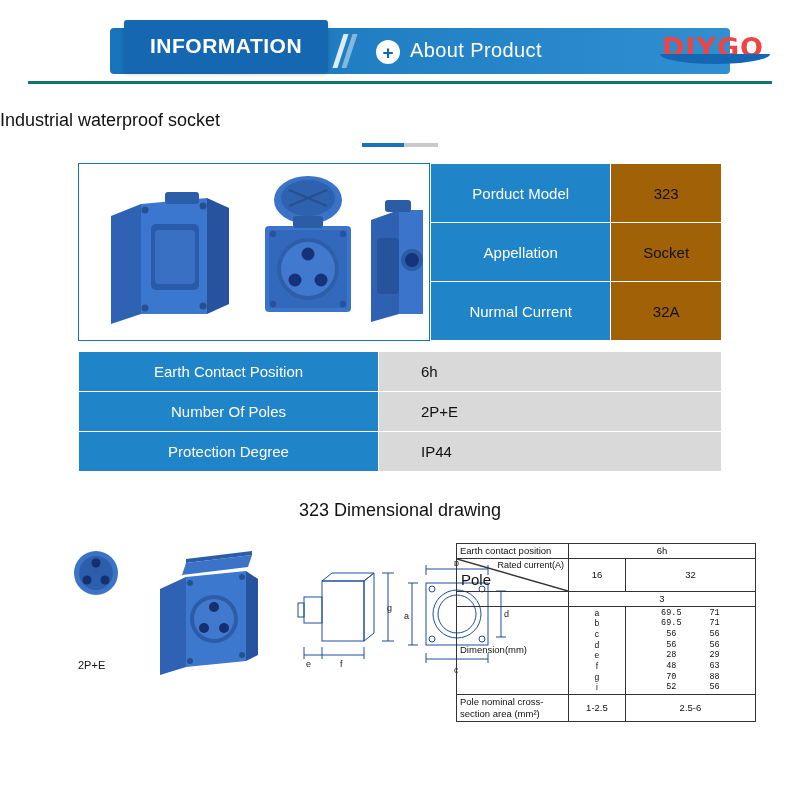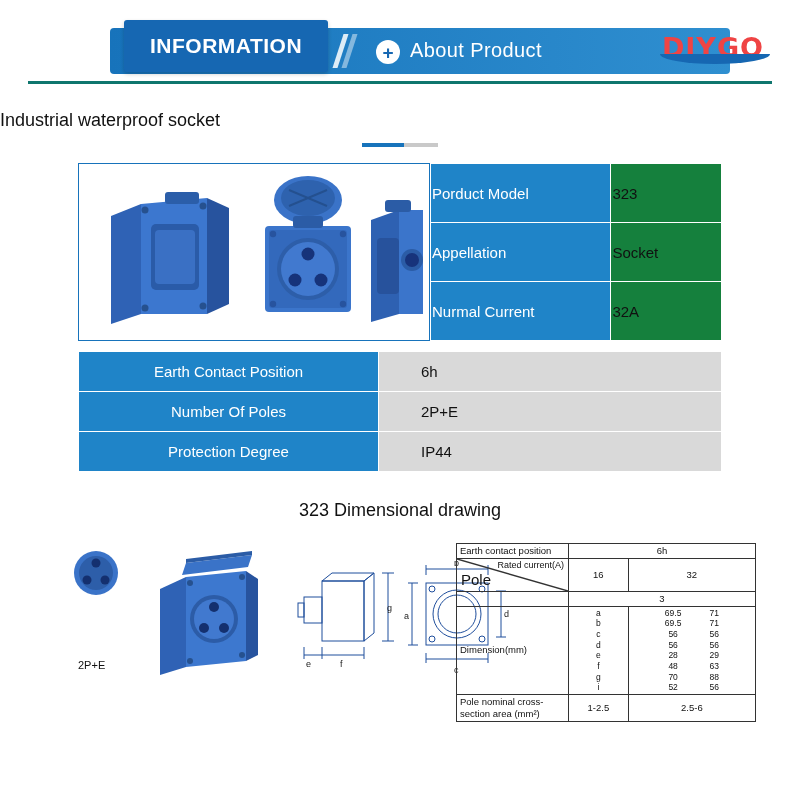--- a/index.html
+++ b/index.html
@@ -121,32 +121,32 @@
     overflow: hidden;
   }
   .spec-table {
     flex: 1;
     border-collapse: collapse;
     font-size: 14.5px;
   }
   .spec-table td {
     border: 1px solid #ffffff;
     height: 40px;
-    text-align: left;
+    text-align: center;
     vertical-align: middle;
     color: #111;
   }
   .spec-table td.k {
     background: #1f84c8;
     color: #fff;
     width: 62%;
     font-size: 15px;
   }
   .spec-table td.v {
-    background: #15803d;
+    background: #a16207;
     width: 38%;
     font-size: 15px;
   }
 
   
   .spec2 {
     margin: 10px 78px 0 78px;
     border-collapse: collapse;
     width: 644px;
     font-size: 15px;
@@ -463,21 +463,21 @@
                 <div>b</div>
                 <div>c</div>
                 <div>d</div>
                 <div>e</div>
                 <div>f</div>
                 <div>g</div>
                 <div>i</div>
               </div>
         </td>
         <td class="numcol">
-          <div id="dim-vals" style="display:flex; gap:28px; justify-content:center;">
+          <div id="dim-vals" style="display:flex; gap:28px; justify-content:center;font-family:Liberation Mono, monospace;">
             <div id="dim-16">
                   <div>69.5</div>
                   <div>69.5</div>
                   <div>56</div>
                   <div>56</div>
                   <div>28</div>
                   <div>48</div>
                   <div>70</div>
                   <div>52</div>
                 </div>

